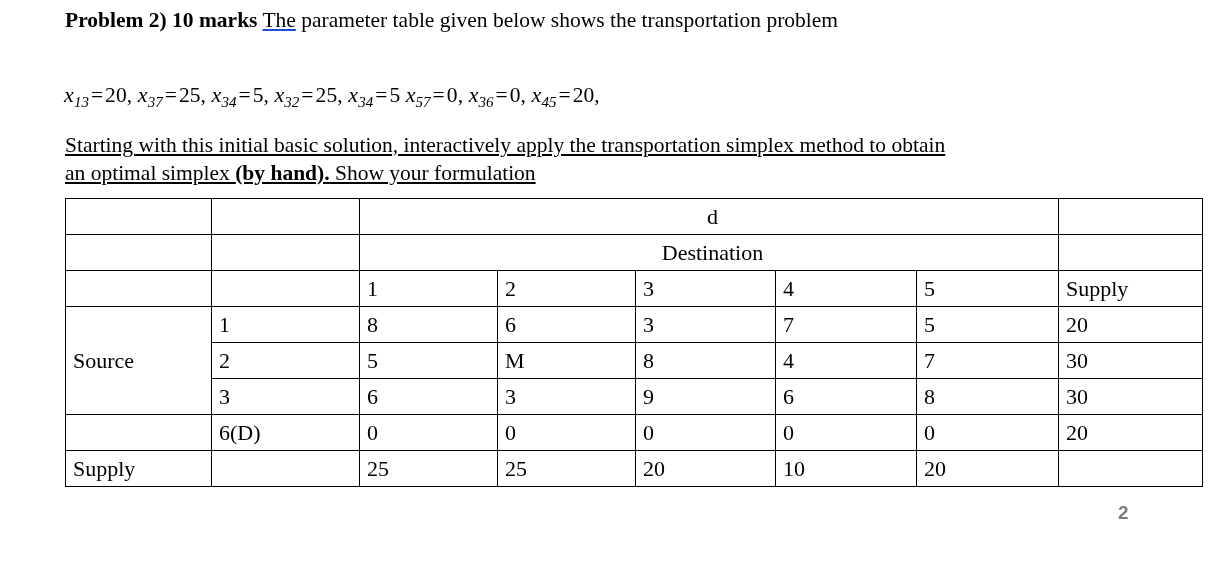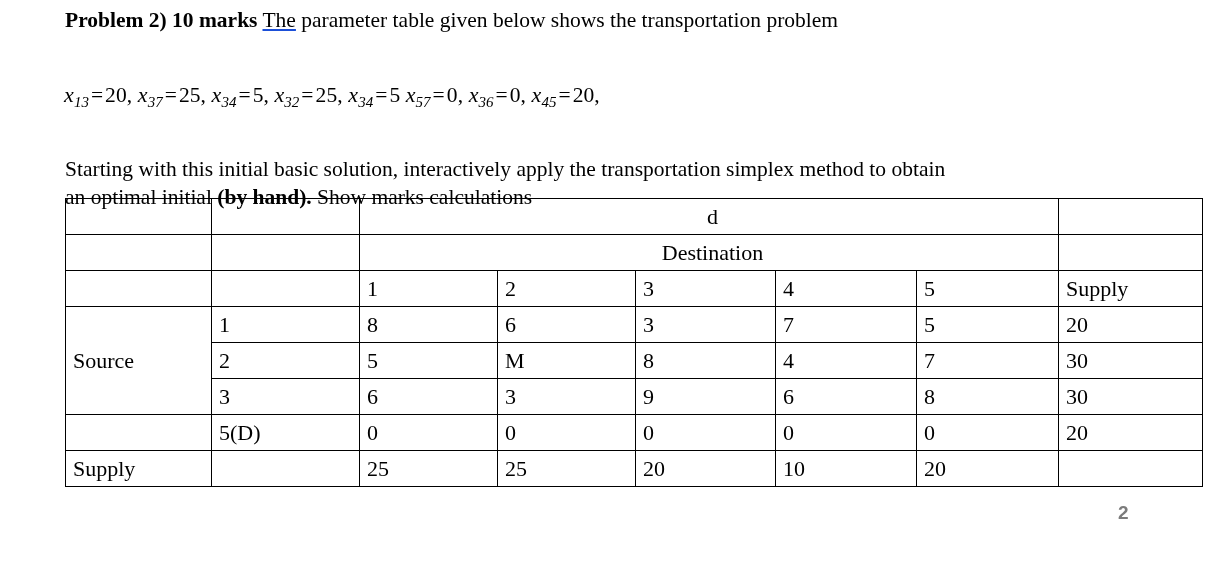--- a/index.html
+++ b/index.html
@@ -64,24 +64,25 @@
     font-size: 15px;
     vertical-align: -0.32em;
     letter-spacing: 0px;
   }
   .meq { padding: 0 2px; }
 
   
   .prose2 {
     position: absolute;
     left: 65px;
-    top: 156px;
+    top: 132px;
     width: 1085px;
     font-size: 21.5px;
     line-height: 1.28;
+    text-decoration: underline;
   }
   .prose2 p { margin: 0; }
 
   
   .tbl-wrap {
     position: absolute;
     left: 65px;
     top: 198px;
   }
   table.ptable {
@@ -136,21 +137,21 @@
     <span><span class="mv">x</span><span class="msub">34</span><span class="meq">=</span><span>5,</span></span>
     <span><span class="mv">x</span><span class="msub">32</span><span class="meq">=</span><span>25,</span></span>
     <span><span class="mv">x</span><span class="msub">34</span><span class="meq">=</span><span>5</span></span>
     <span><span class="mv">x</span><span class="msub">57</span><span class="meq">=</span><span>0,</span></span>
     <span><span class="mv">x</span><span class="msub">36</span><span class="meq">=</span><span>0,</span></span>
     <span><span class="mv">x</span><span class="msub">45</span><span class="meq">=</span><span>20,</span></span>
   </div>
 
   <div class="prose2">
     <p>Starting with this initial basic solution, interactively apply the transportation simplex method to obtain</p>
-    <p><span>an optimal initial </span><span class="b">(by hand).</span><span> Show marks calculations</span></p>
+    <p><span>an optimal simplex </span><span class="b">(by hand).</span><span> Show your formulation</span></p>
   </div>
 
   <div class="tbl-wrap">
     <table class="ptable">
       <tbody>
 
         <tr>
           <td class="c-src blank"></td>
           <td class="c-idx blank"></td>
           <td class="center" colspan="5">d</td>
@@ -201,21 +202,21 @@
           <td class="c-d1">6</td>
           <td class="c-d2">3</td>
           <td class="c-d3">9</td>
           <td class="c-d4">6</td>
           <td class="c-d5">8</td>
           <td class="c-sup">30</td>
         </tr>
 
         <tr>
           <td class="c-src blank"></td>
-          <td class="c-idx">5(D)</td>
+          <td class="c-idx">6(D)</td>
           <td class="c-d1">0</td>
           <td class="c-d2">0</td>
           <td class="c-d3">0</td>
           <td class="c-d4">0</td>
           <td class="c-d5">0</td>
           <td class="c-sup">20</td>
         </tr>
 
         <tr>
           <td class="c-src">Supply</td>

